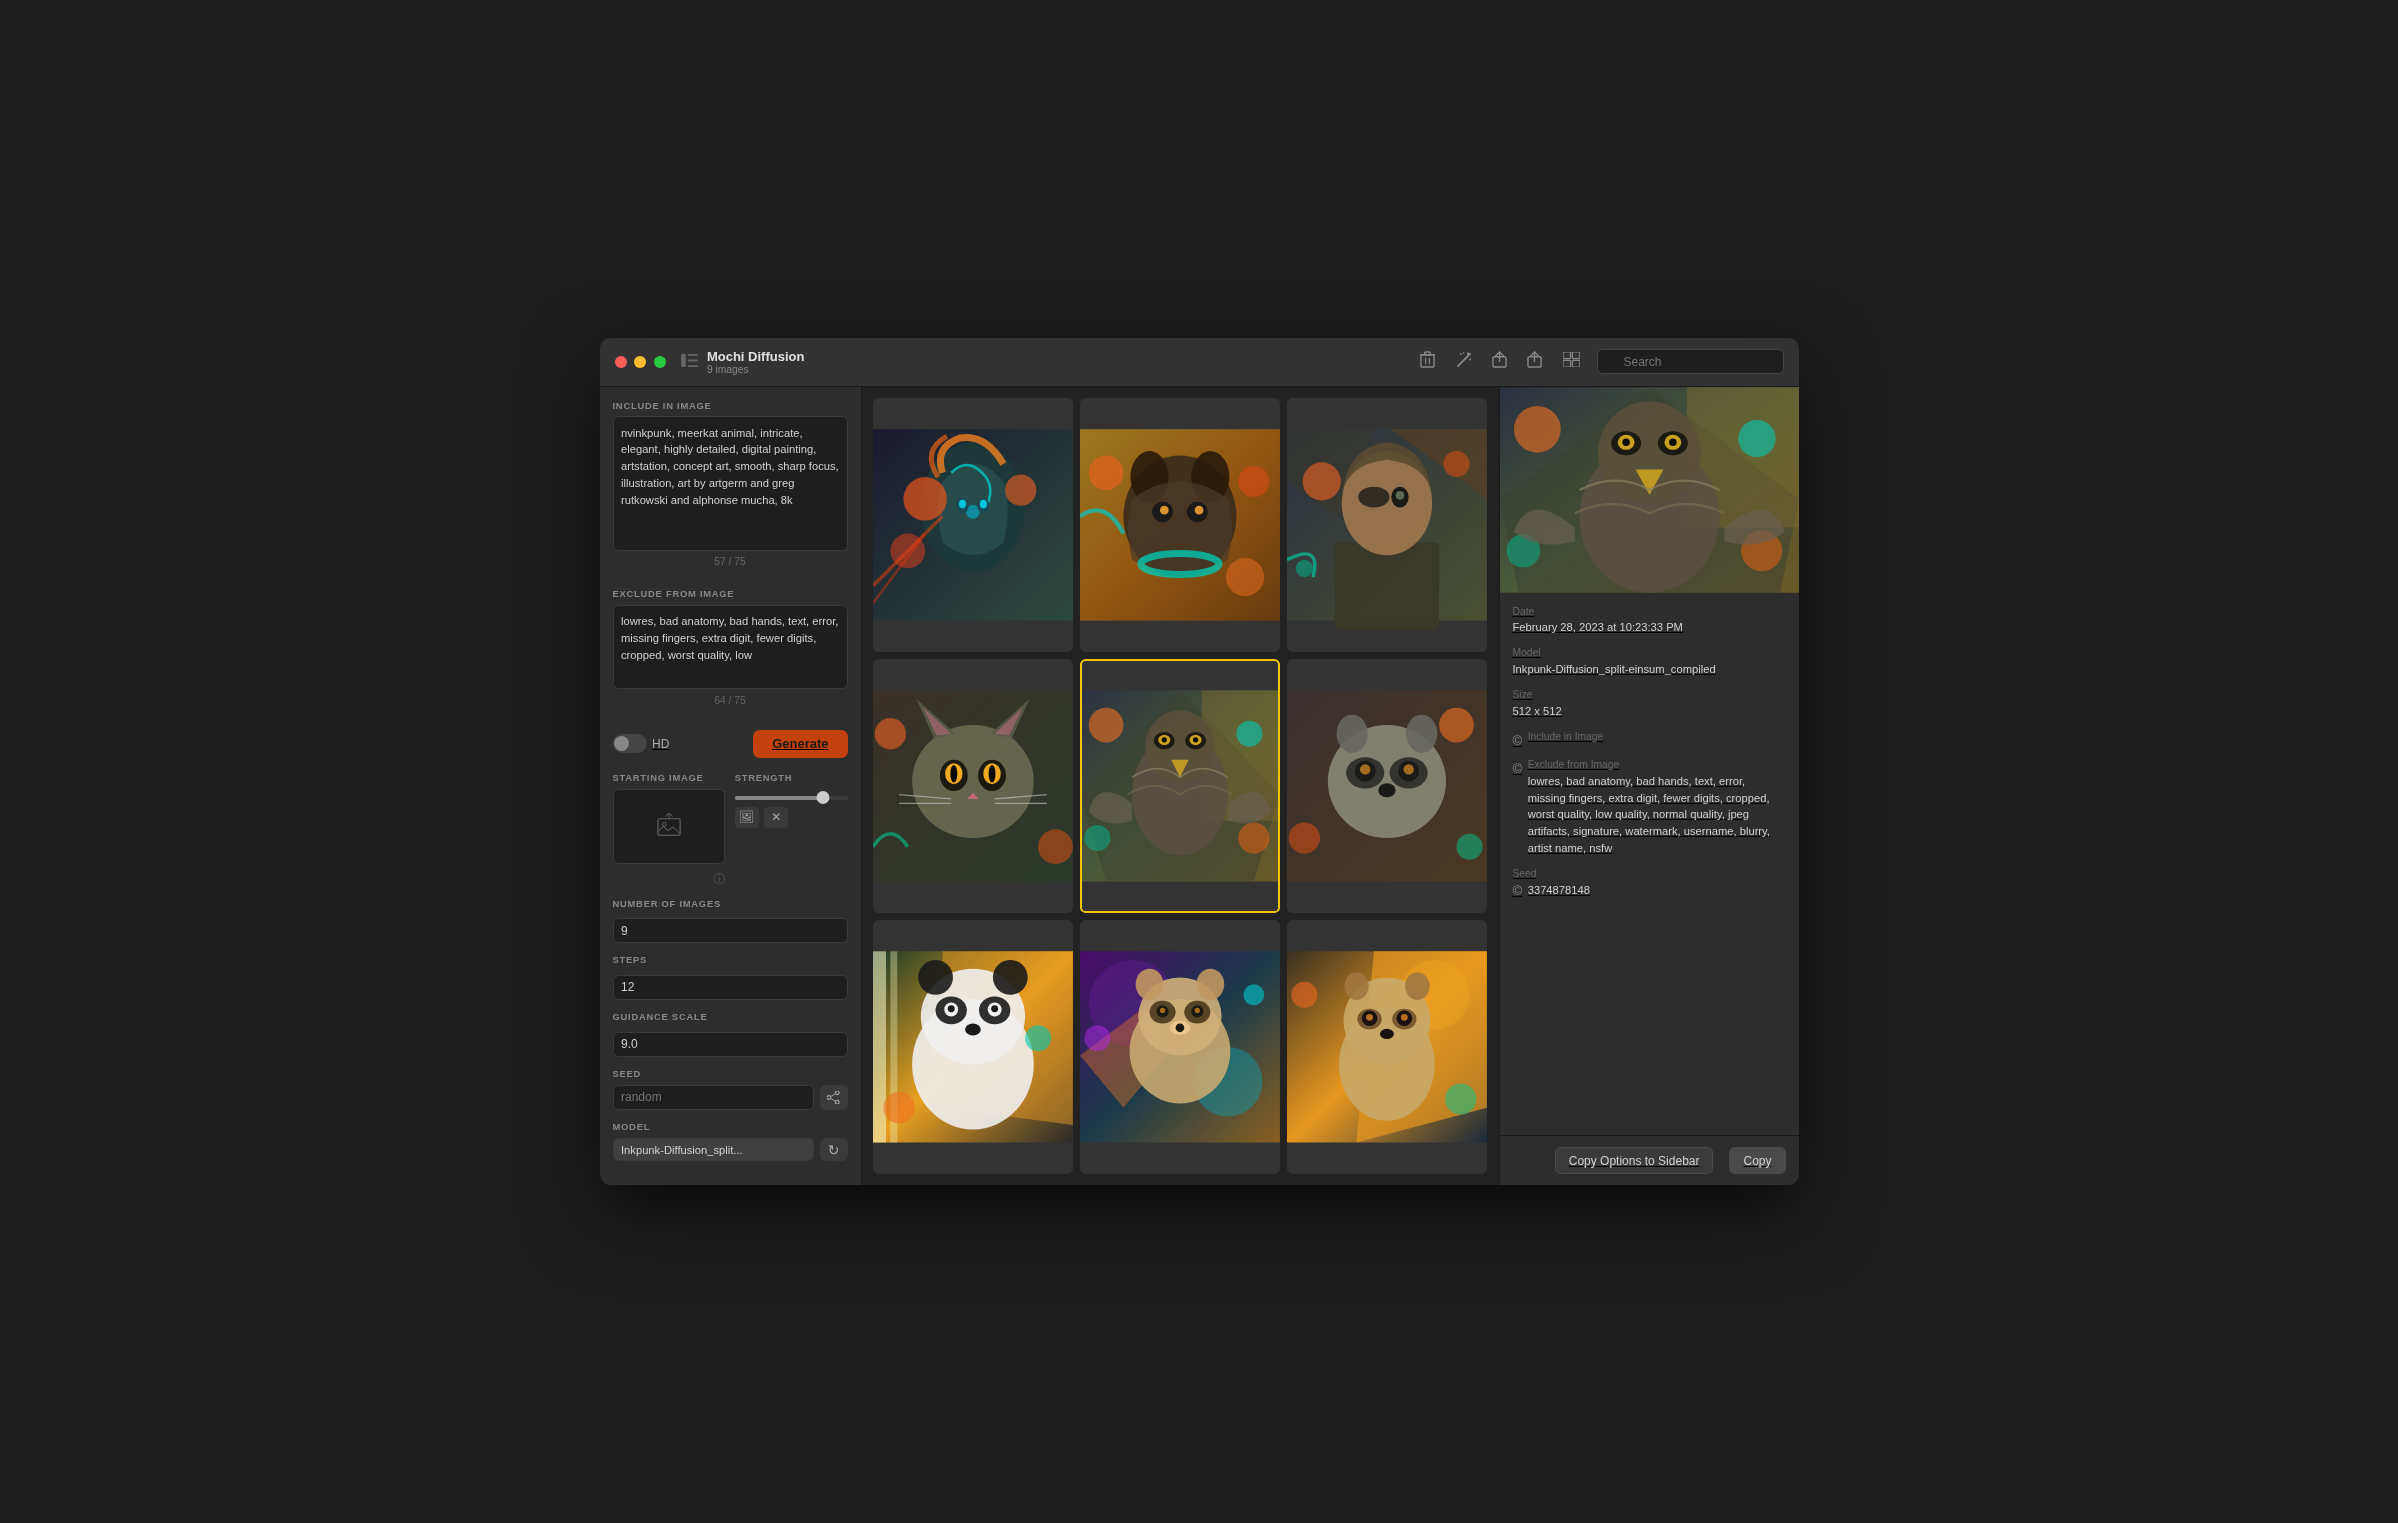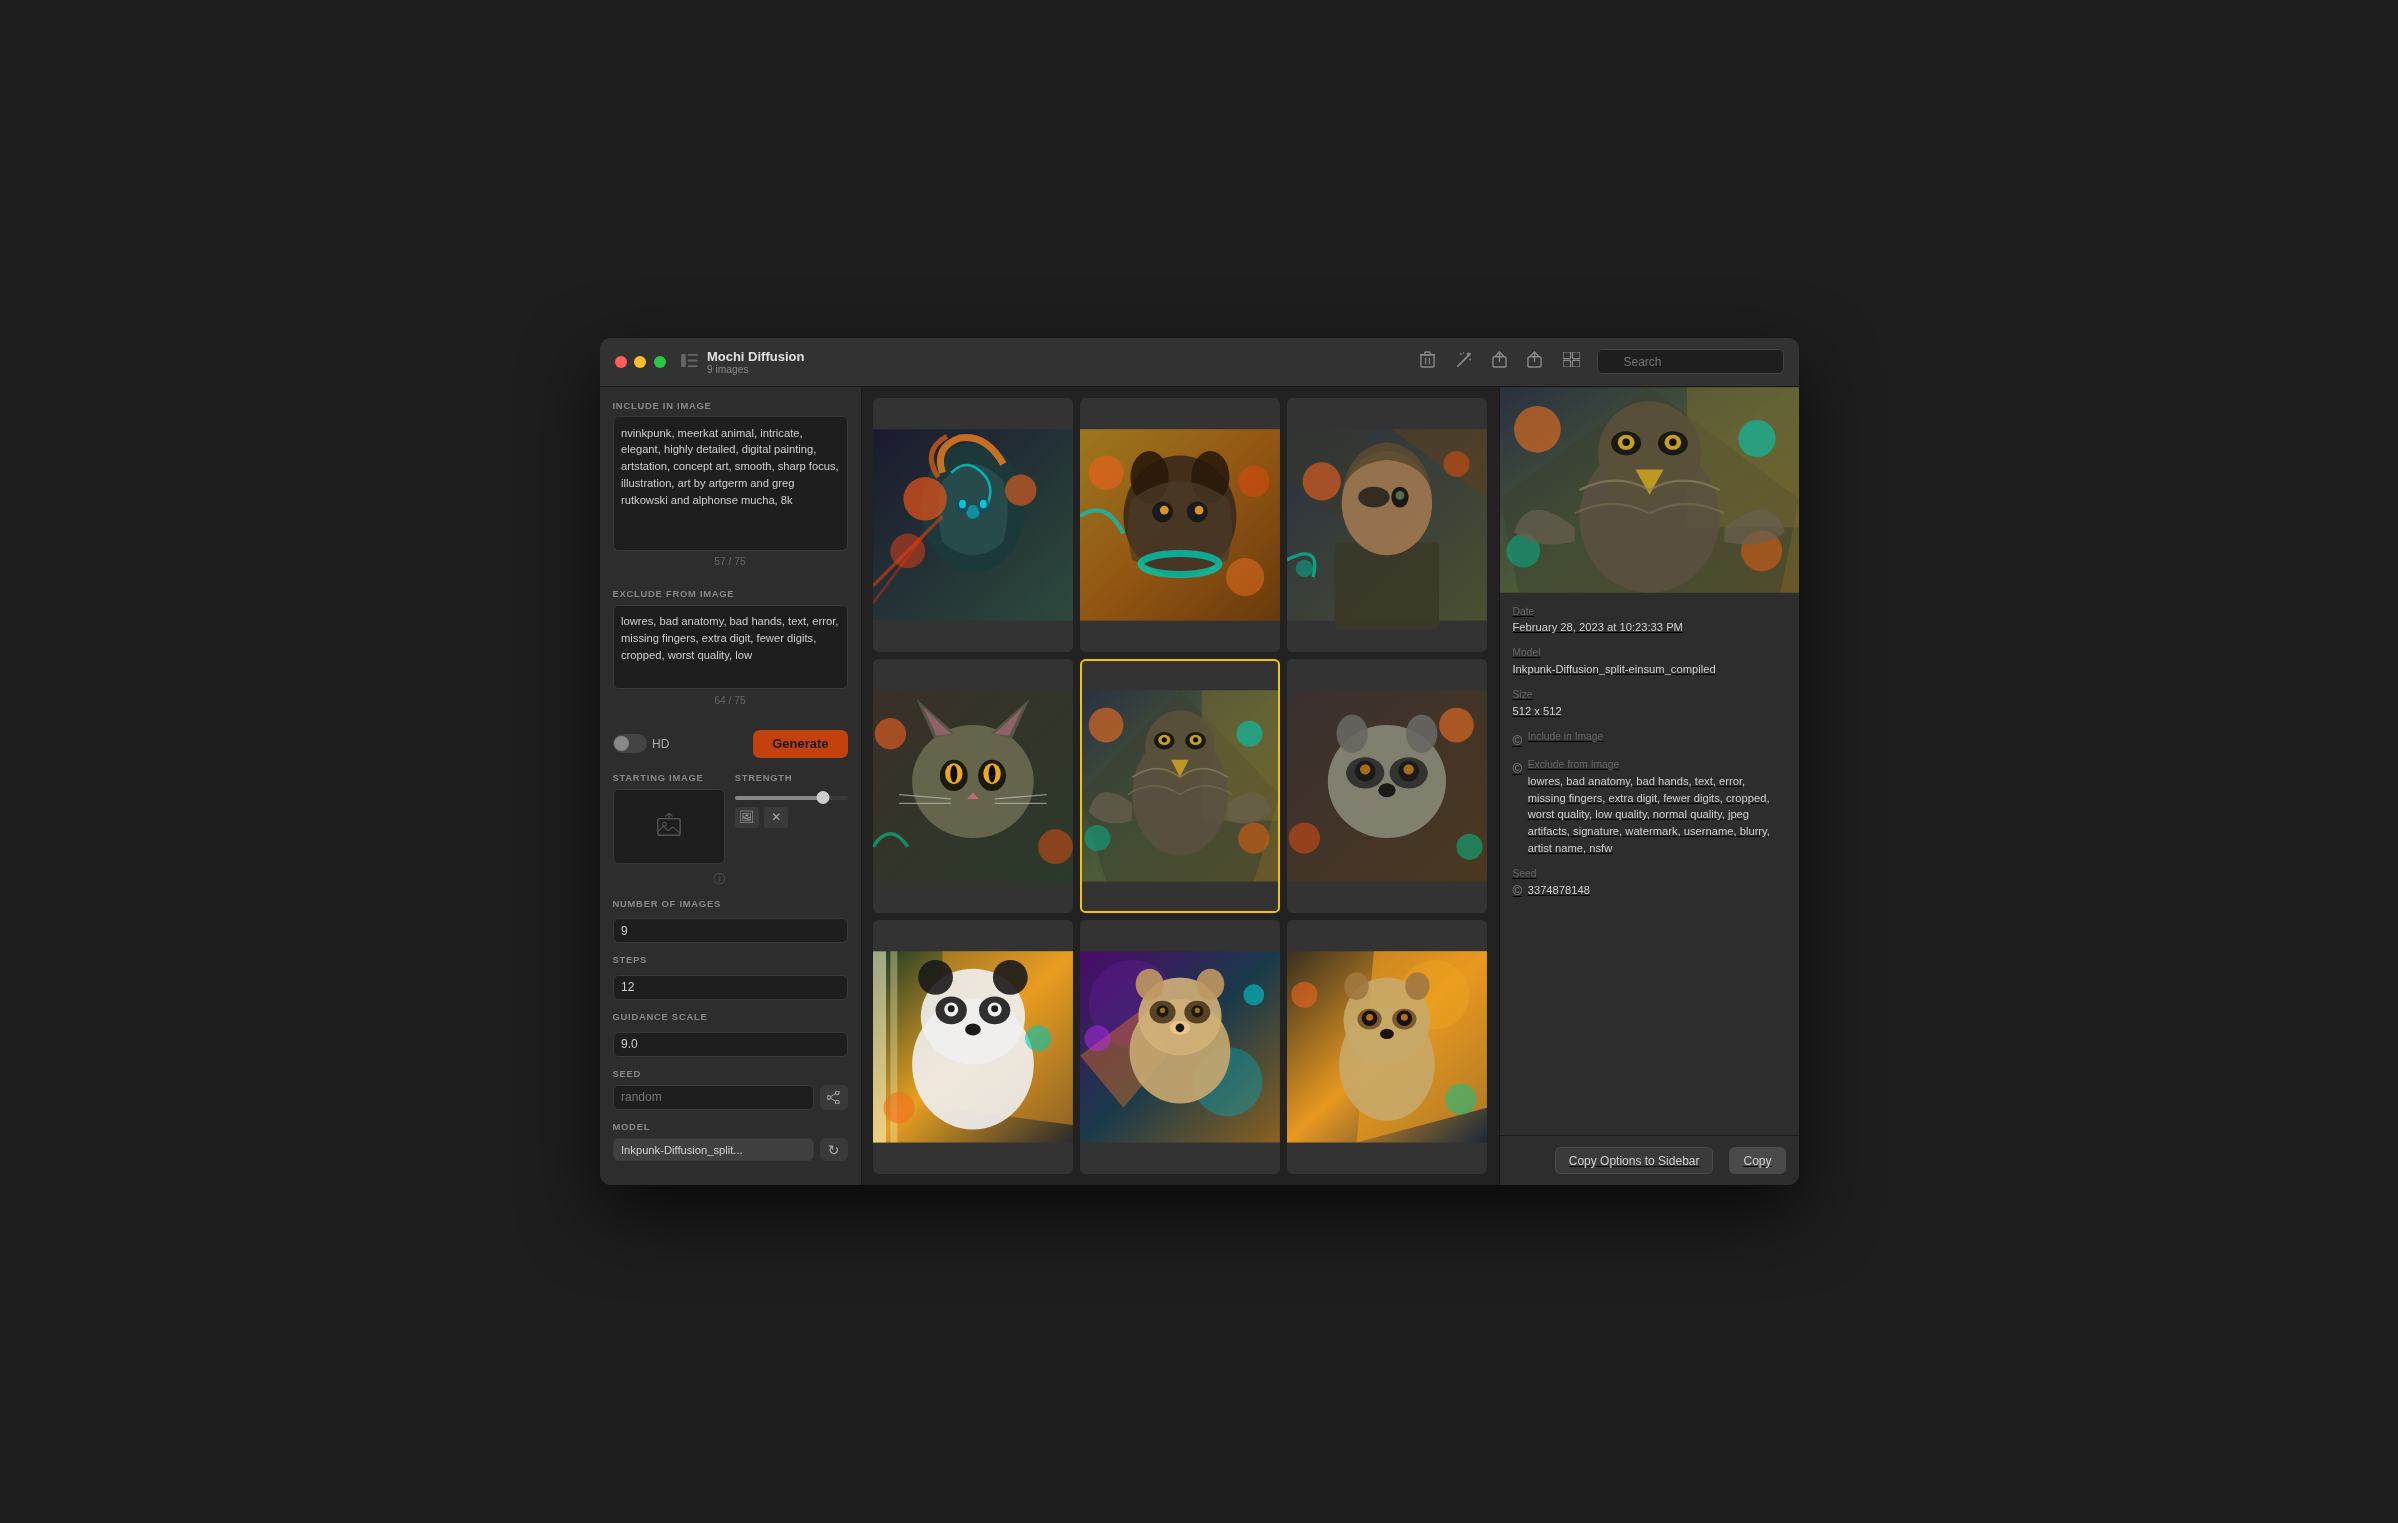--- a/index.html
+++ b/index.html
@@ -144,20 +144,21 @@
       text-align: center;
       margin-top: 2.8px;
       margin-bottom: 9.4px;
     }
     .sidebar-row {
       display: flex;
       align-items: center;
       gap: 1px;
       margin-bottom: 14px;
       margin-top: 3.7px;
+      text-decoration: underline;
     }
     .hd-toggle {
       display: flex;
       align-items: center;
       gap: 5.6px;
     }
     .toggle-switch {
       width: 34px;
       height: 19px;
       background: #444;

